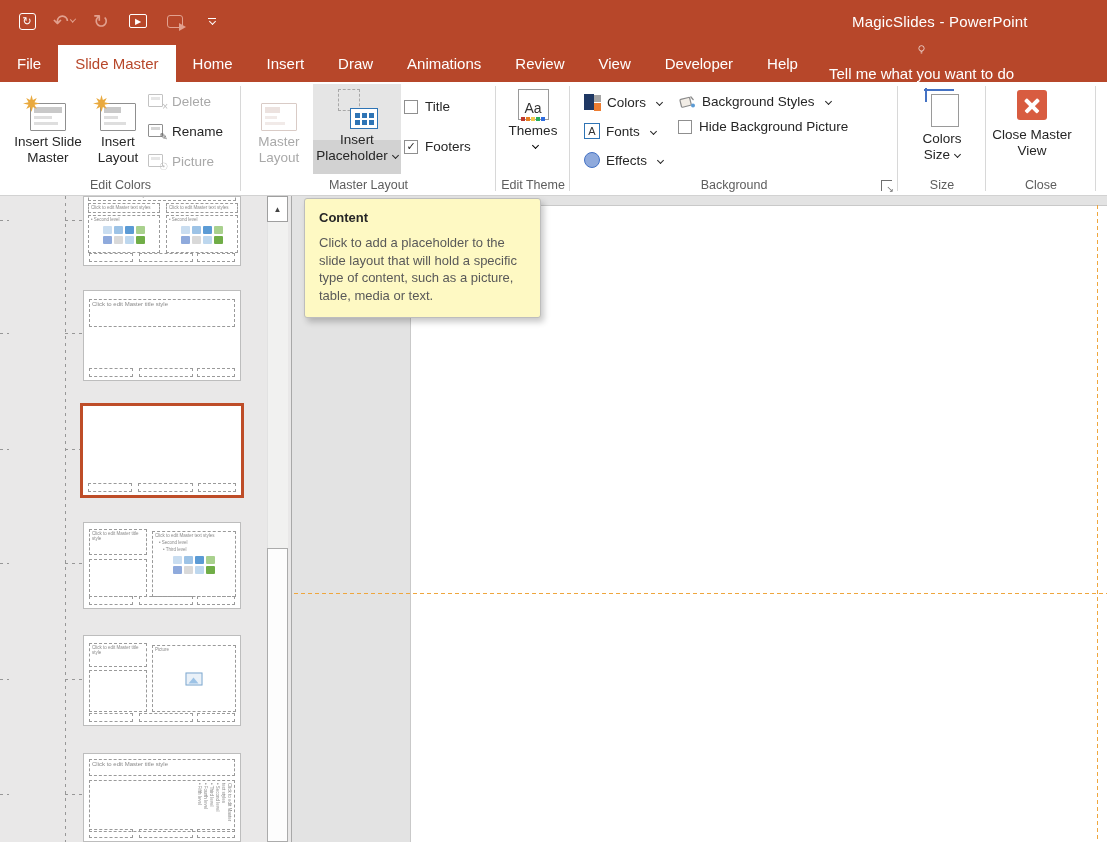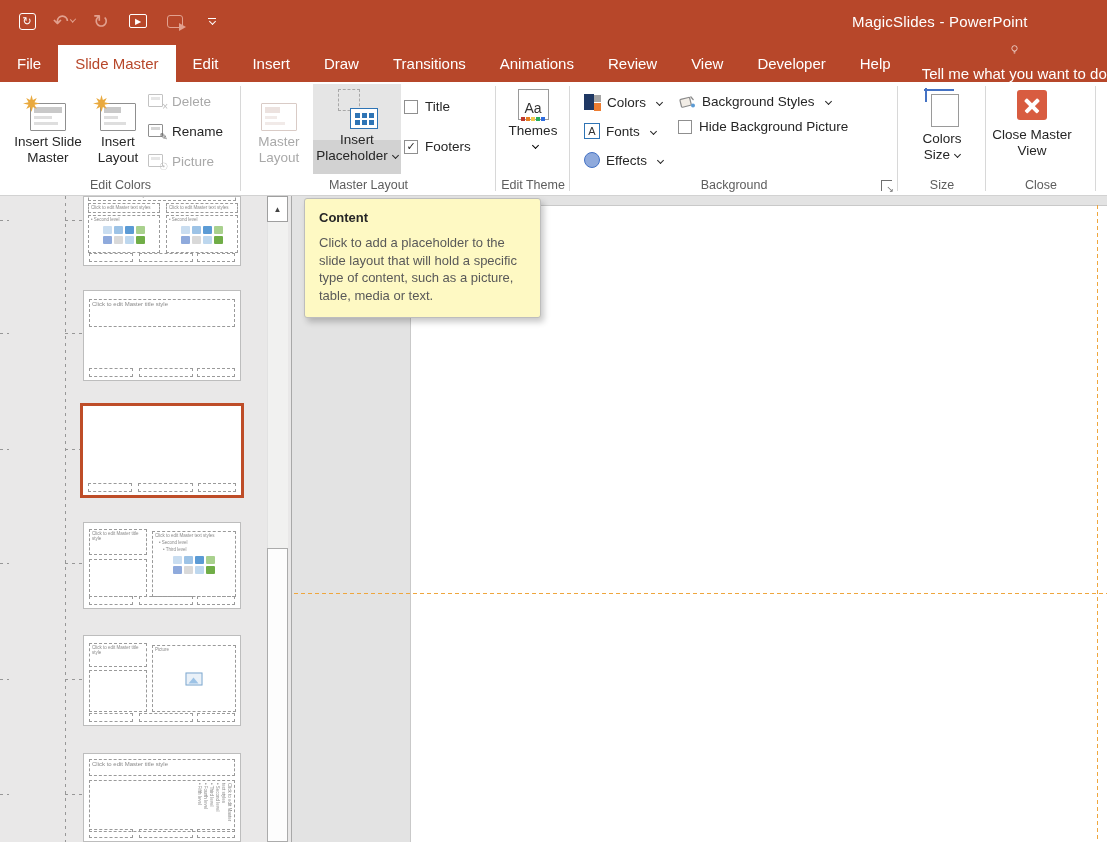--- a/index.html
+++ b/index.html
@@ -163,24 +163,23 @@
             <span class="chvw"></span>
           </span>
         </span>
     </div>
     <div class="apptitle">MagicSlides  -  PowerPoint</div>
   </div>
 
   <div class="tabrow">
     <span class="tab">File</span>
     <span class="tab active">Slide Master</span>
-    <span class="tab">Edit</span>
+    <span class="tab">Home</span>
     <span class="tab">Insert</span>
     <span class="tab">Draw</span>
-    <span class="tab">Transitions</span>
     <span class="tab">Animations</span>
     <span class="tab">Review</span>
     <span class="tab">View</span>
     <span class="tab">Developer</span>
     <span class="tab">Help</span>
     <span class="tellme">
       <svg width="15" height="21" viewBox="0 0 15 21">
           <circle cx="7.5" cy="7" r="5.6" fill="none" stroke="#fff" stroke-width="1.4"></circle>
           <path d="M5.3 14.2h4.4M5.9 16.8h3.2" stroke="#fff" stroke-width="1.4" fill="none"></path>
         </svg>

